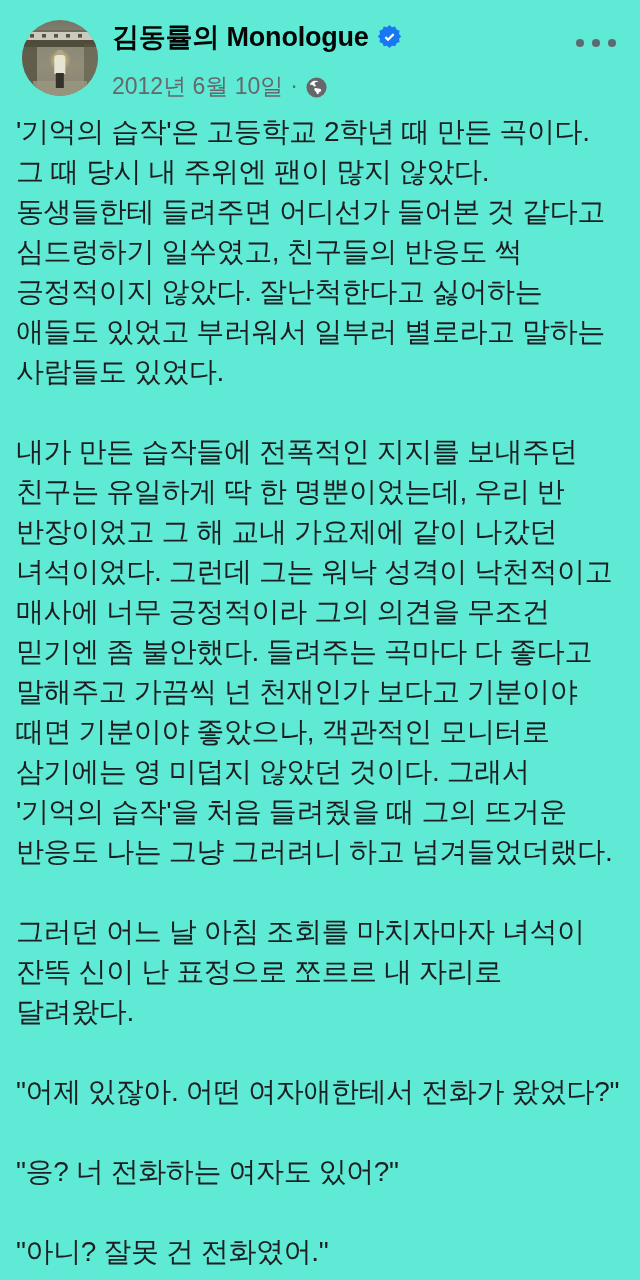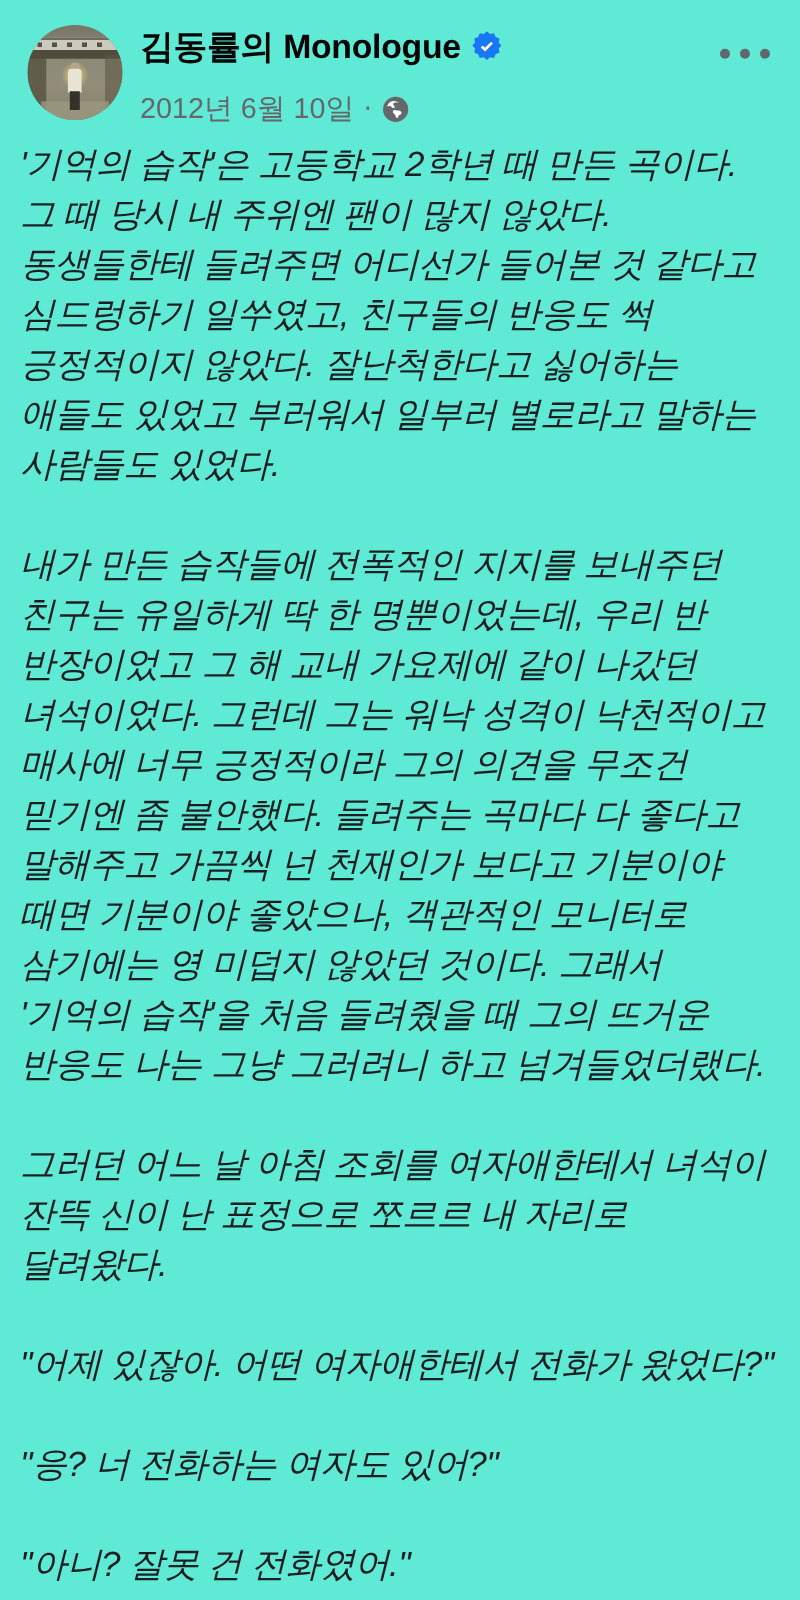--- a/index.html
+++ b/index.html
@@ -71,21 +71,20 @@
   
   .post-body { padding: 0 16px; margin-top: 13px; }
   .post-body p {
     font-size: 28px;
     line-height: 40px;
     color: #1c1e21;
     letter-spacing: -0.4px;
     word-break: keep-all;
     overflow-wrap: break-word;
     margin-bottom: 40px;
-    font-style: italic;
   }
   .post-body p:last-child { margin-bottom: 0; }
 </style>
 </head>
 <body>
 
 <div class="post">
 
   <div class="post-header">
 
@@ -128,20 +127,20 @@
           <i></i>
           <i></i>
           <i></i>
         </span>
     </div>
   </div>
 
   <div class="post-body">
     <p>'기억의 습작'은 고등학교 2학년 때 만든 곡이다. 그 때 당시 내 주위엔 팬이 많지 않았다. 동생들한테 들려주면 어디선가 들어본 것 같다고 심드렁하기 일쑤였고, 친구들의 반응도 썩 긍정적이지 않았다. 잘난척한다고 싫어하는 애들도 있었고 부러워서 일부러 별로라고 말하는 사람들도 있었다.</p>
     <p>내가 만든 습작들에 전폭적인 지지를 보내주던 친구는 유일하게 딱 한 명뿐이었는데, 우리 반 반장이었고 그 해 교내 가요제에 같이 나갔던 녀석이었다. 그런데 그는 워낙 성격이 낙천적이고 매사에 너무 긍정적이라 그의 의견을 무조건 믿기엔 좀 불안했다. 들려주는 곡마다 다 좋다고 말해주고 가끔씩 넌 천재인가 보다고 기분이야 때면 기분이야 좋았으나, 객관적인 모니터로 삼기에는 영 미덥지 않았던 것이다. 그래서 '기억의 습작'을 처음 들려줬을 때 그의 뜨거운 반응도 나는 그냥 그러려니 하고 넘겨들었더랬다.</p>
-    <p>그러던 어느 날 아침 조회를 여자애한테서 녀석이 잔뜩 신이 난 표정으로 쪼르르 내 자리로 달려왔다.</p>
+    <p>그러던 어느 날 아침 조회를 마치자마자 녀석이 잔뜩 신이 난 표정으로 쪼르르 내 자리로 달려왔다.</p>
     <p>"어제 있잖아. 어떤 여자애한테서 전화가 왔었다?"</p>
     <p>"응? 너 전화하는 여자도 있어?"</p>
     <p>"아니? 잘못 건 전화였어."</p>
 
   </div>
 
 </div>
 
 </body></html>

